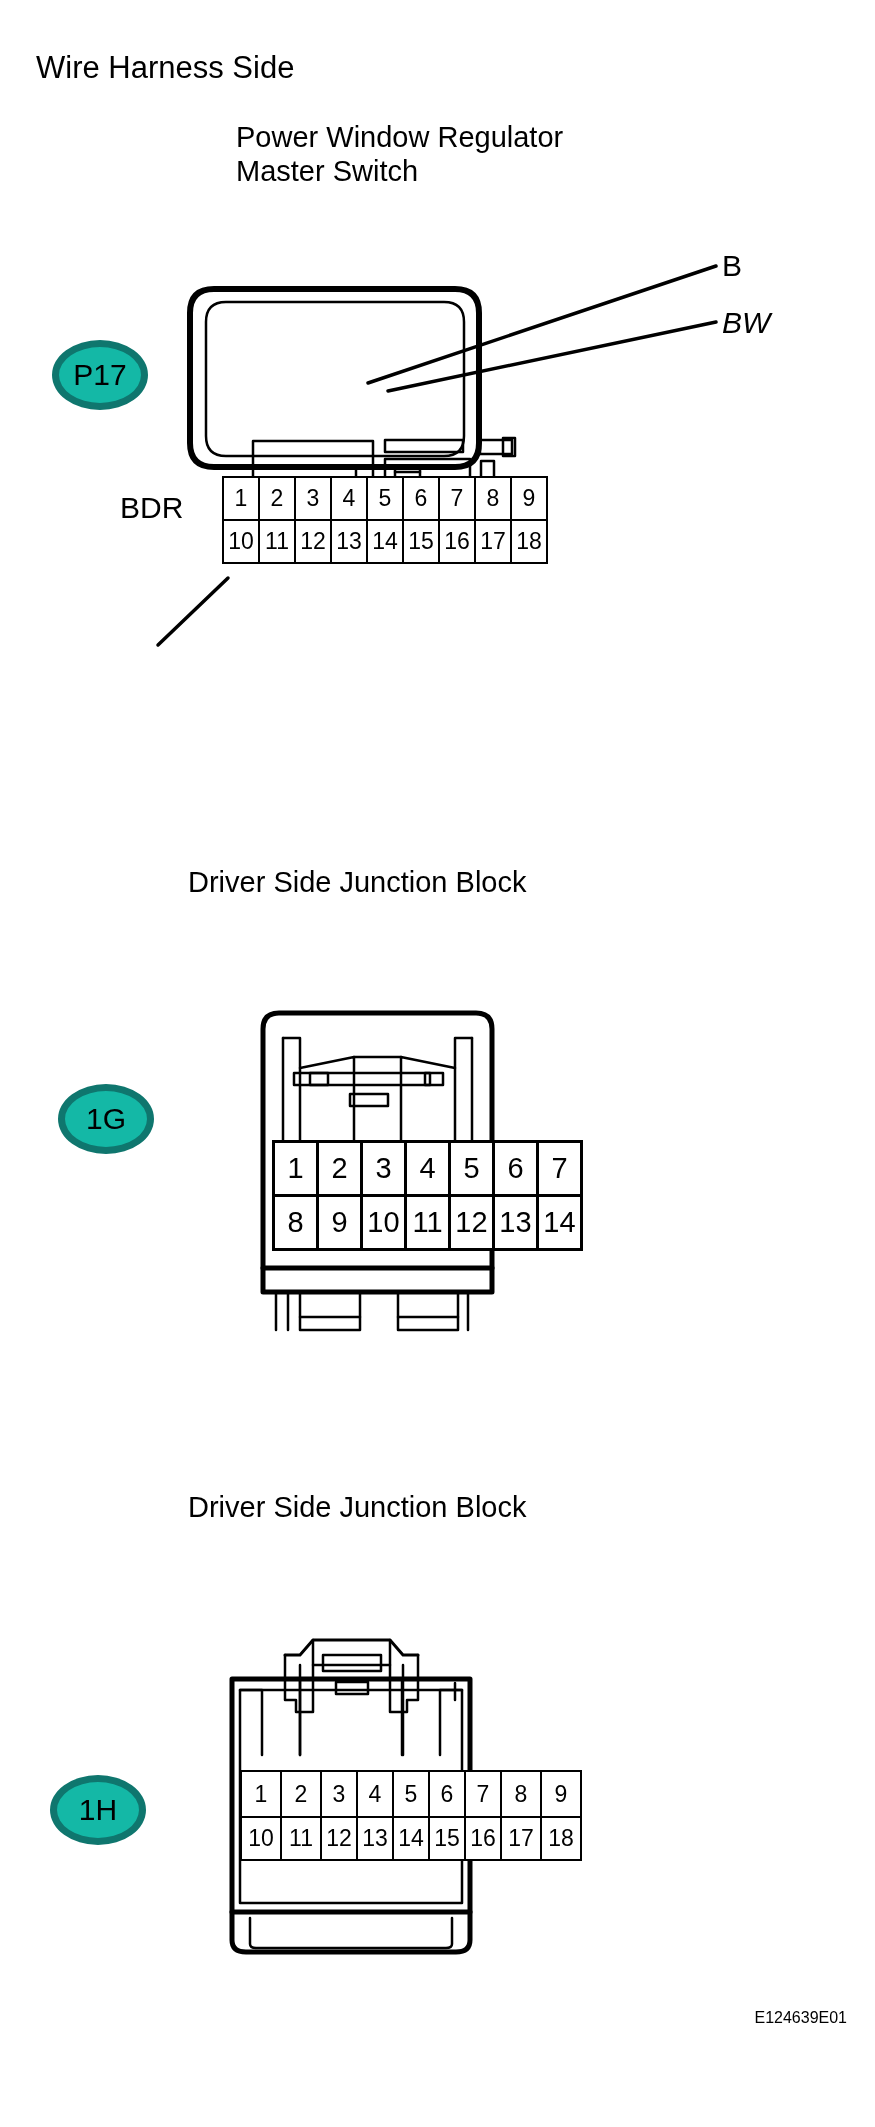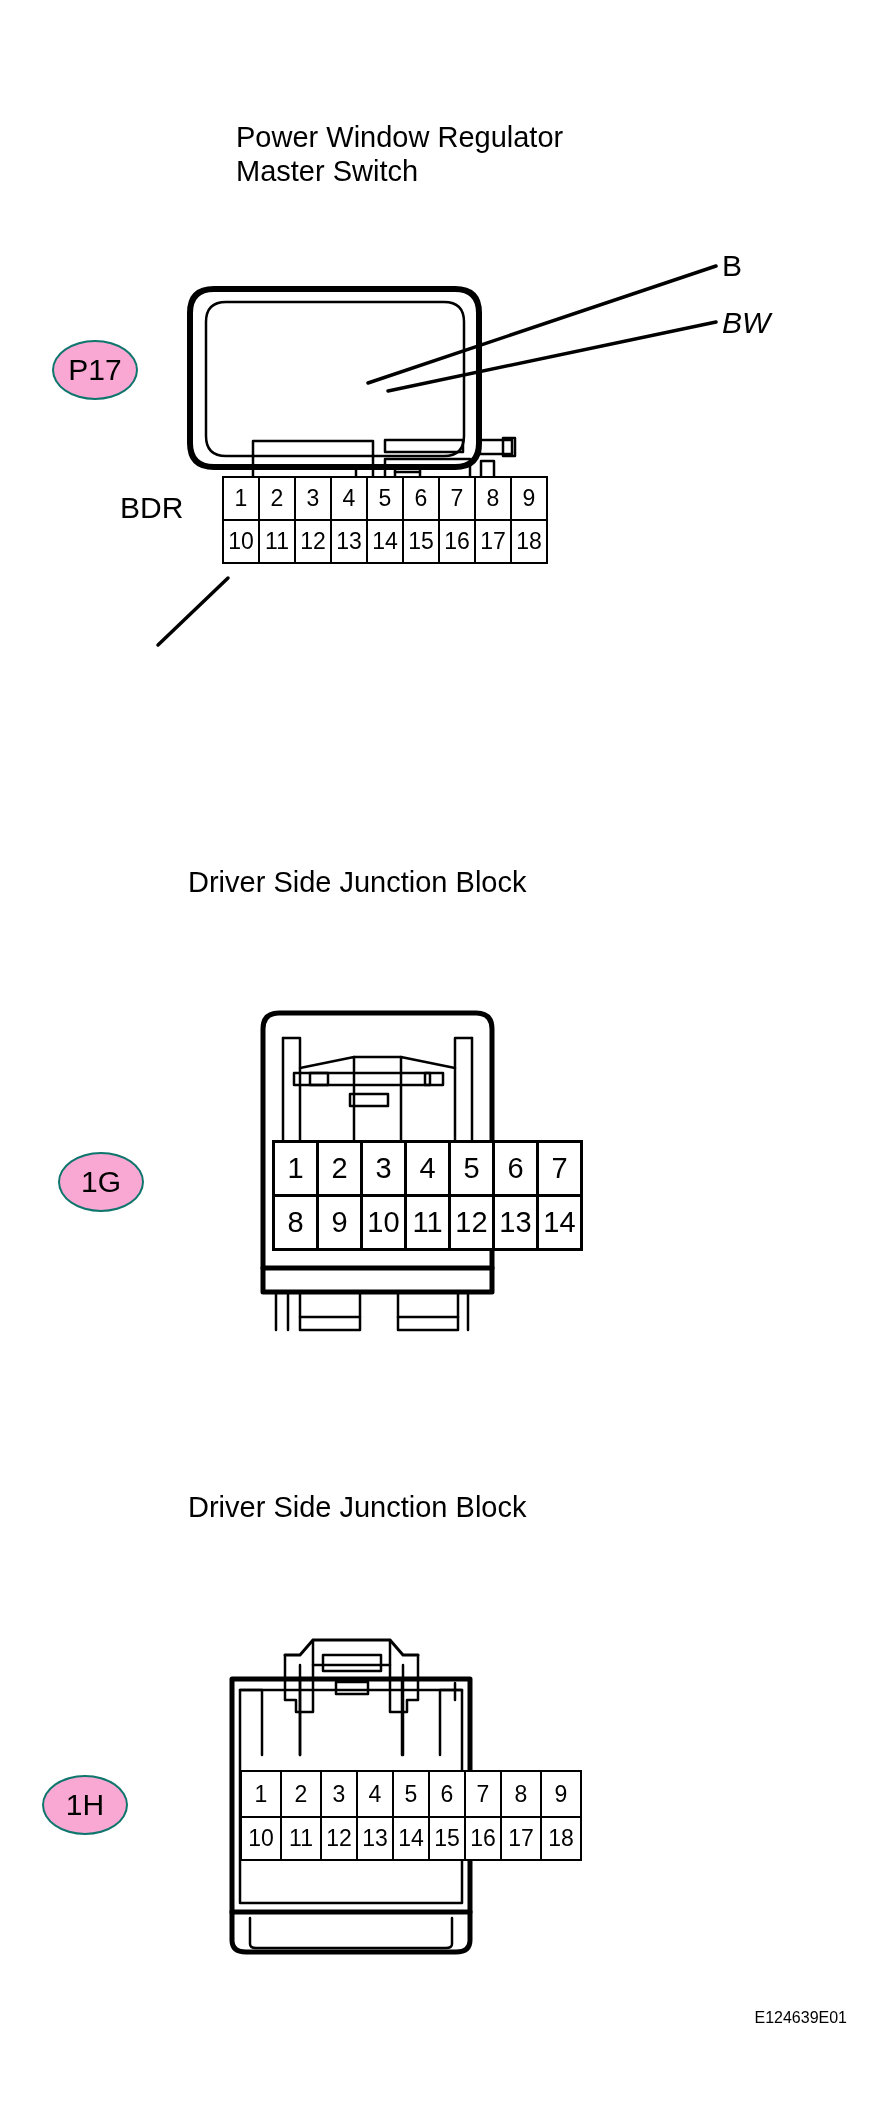--- a/index.html
+++ b/index.html
@@ -67,29 +67,29 @@
     height: 2127px;
     pointer-events: none;
   }
   svg { display: block; overflow: visible; }
 
   .badge {
     position: absolute;
     display: flex;
     align-items: center;
     justify-content: center;
-    border: 2px solid #0f766e;
+    border: 7px solid #0f766e;
     border-radius: 50%;
     font-size: 30px;
-    background: #f9a8d4;
+    background: #14b8a6;
     text-align: right;
   }
   #badge-p17 { left: 52px; top: 340px; width: 82px; height: 56px; }
-  #badge-1g  { left: 58px; top: 1152px; width: 82px; height: 56px; }
-  #badge-1h  { left: 42px; top: 1775px; width: 82px; height: 56px; }
+  #badge-1g  { left: 58px; top: 1084px; width: 82px; height: 56px; }
+  #badge-1h  { left: 50px; top: 1775px; width: 82px; height: 56px; }
 
   .pin-grid {
     position: absolute;
     display: flex;
     flex-direction: column;
   }
   .pin-row {
     display: flex;
   }
   .pin-cell {
@@ -118,20 +118,21 @@
   #grid-1h { left: 240px; top: 1770px; }
   #grid-1h .pin-cell { width: 38px; height: 45px; font-size: 23px; }
   #grid-1h .pin-cell.wide { width: 42px; }
   #grid-1h .r1 .pin-cell { height: 48px; }
 </style>
 </head>
 <body>
 
 <div class="page">
 
+  <div class="txt" id="title-wire-harness-side">Wire Harness Side</div>
 
   <div class="txt" id="heading-p17"><span>Power Window Regulator</span><br><span>Master Switch</span></div>
 
   <div class="txt" id="heading-1g">Driver Side Junction Block</div>
 
   <div class="txt" id="heading-1h">Driver Side Junction Block</div>
 
   <div class="txt" id="ref-code">E124639E01</div>
 
   <div class="txt lbl-wire" id="label-b">B</div>

